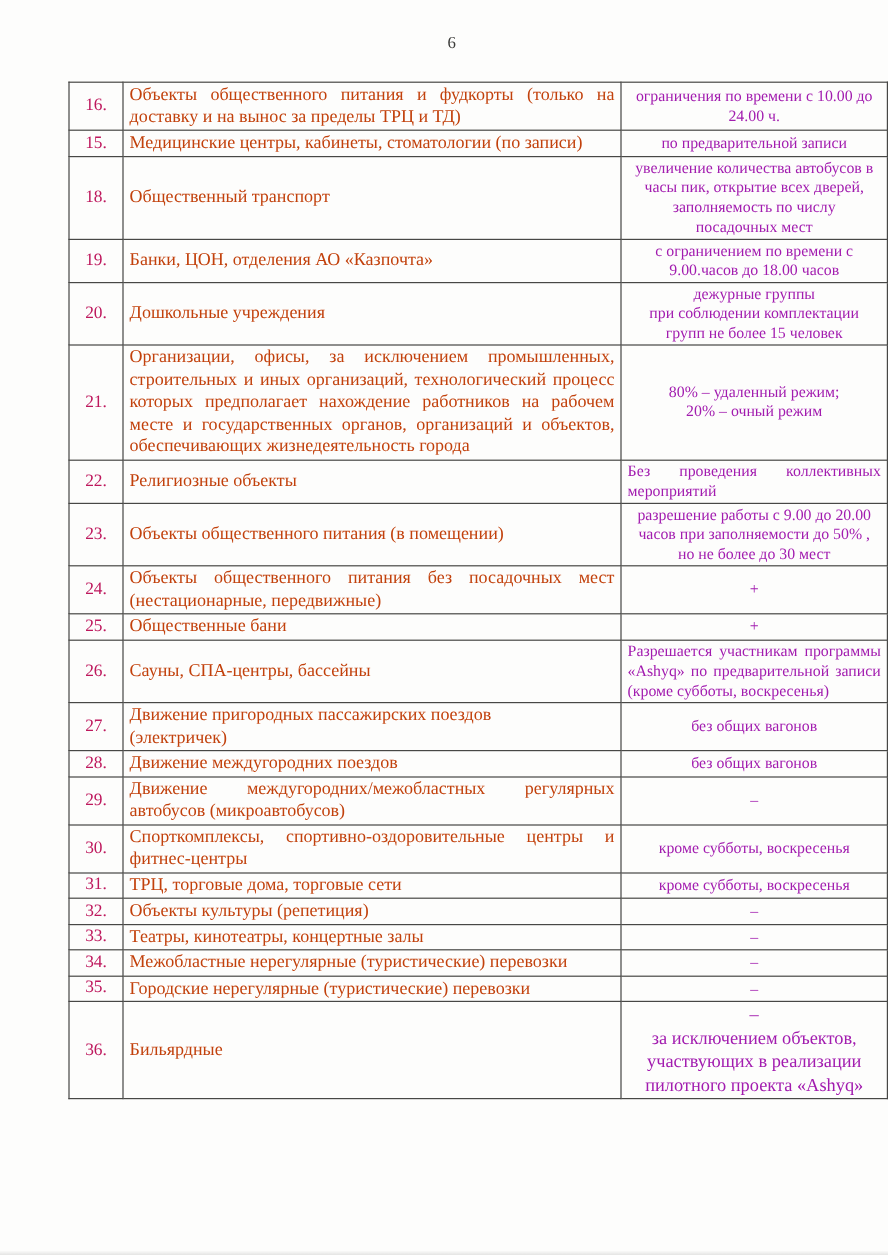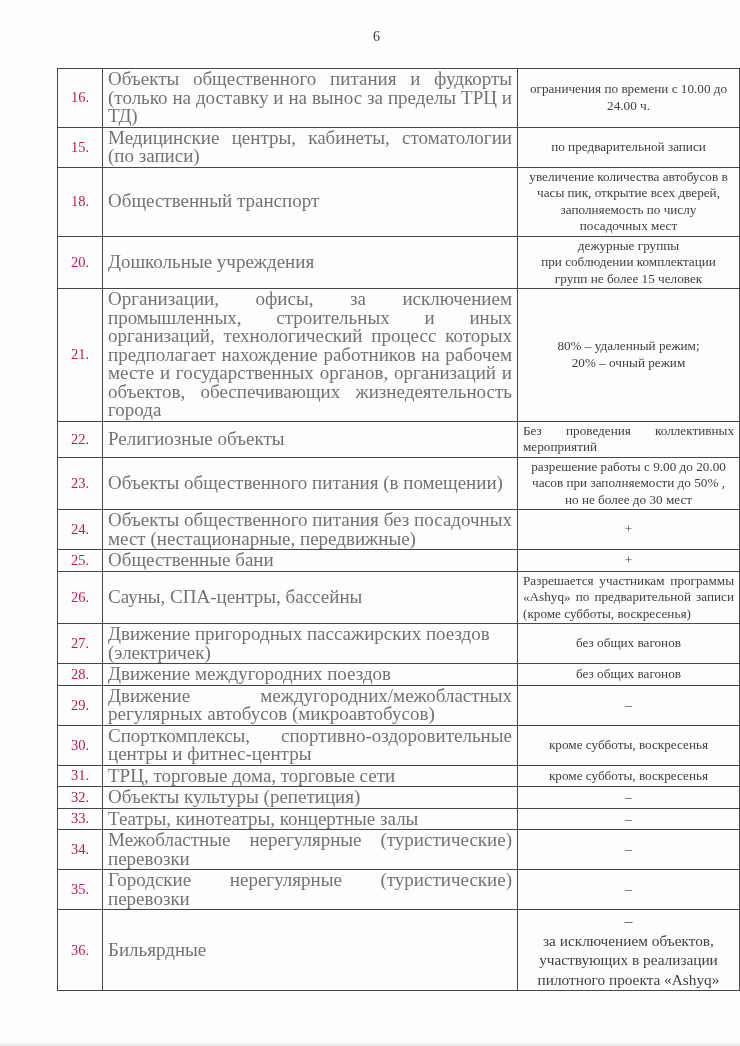--- a/index.html
+++ b/index.html
@@ -40,35 +40,35 @@
   }
   td.col-num {
     width: 34px;
     text-align: center;
     font-size: 14.5px;
     padding: 1px 2px;
     color: #be185d;
   }
   td.col-name {
     width: 404px;
-    font-size: 19px;
+    font-size: 15px;
     line-height: 18.5px;
     text-align: justify;
     white-space: pre-line;
     padding: 2px 5px 2px 8px;
-    color: #737373;
+    color: #c2410c;
   }
   td.col-restr {
     width: 211px;
     font-size: 13.2px;
     line-height: 16.5px;
     text-align: center;
     white-space: pre-line;
     padding: 2px 6px;
-    color: #404040;
+    color: #a21caf;
   }
   td.col-restr.align-justify {
     text-align: justify;
     white-space: normal;
   }
   td.col-restr.large {
     font-size: 15.3px;
     line-height: 19.5px;
   }
   
@@ -102,20 +102,26 @@
         </tr>
         <tr>
           <td class="col-num">18.</td>
           <td class="col-name">Общественный транспорт</td>
           <td class="col-restr">увеличение количества автобусов в
 часы пик, открытие всех дверей,
 заполняемость по числу
 посадочных мест</td>
         </tr>
         <tr>
+          <td class="col-num">19.</td>
+          <td class="col-name">Банки, ЦОН, отделения АО «Казпочта»</td>
+          <td class="col-restr">с ограничением по времени с
+9.00.часов до 18.00 часов</td>
+        </tr>
+        <tr>
           <td class="col-num">20.</td>
           <td class="col-name">Дошкольные учреждения</td>
           <td class="col-restr">дежурные группы
 при соблюдении комплектации
 групп не более 15 человек</td>
         </tr>
         <tr>
           <td class="col-num">21.</td>
           <td class="col-name">Организации, офисы, за исключением промышленных, строительных и иных организаций, технологический процесс которых предполагает нахождение работников на рабочем месте и государственных органов, организаций и объектов, обеспечивающих жизнедеятельность города</td>
           <td class="col-restr">80% – удаленный режим;

